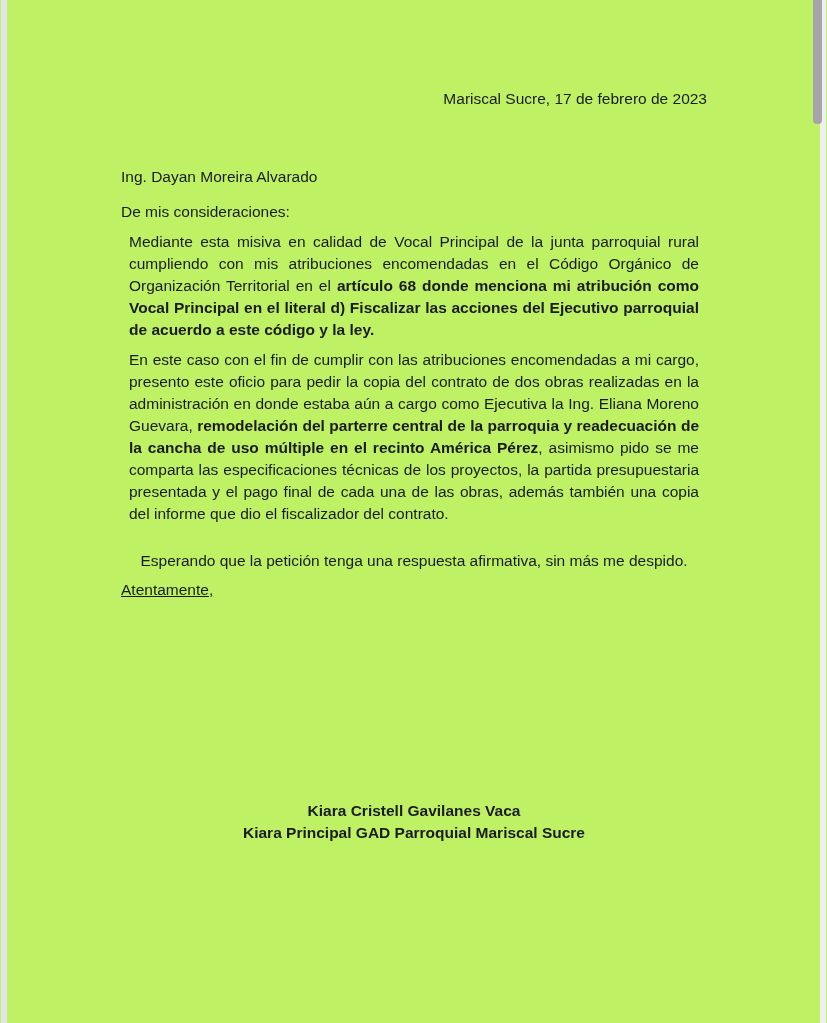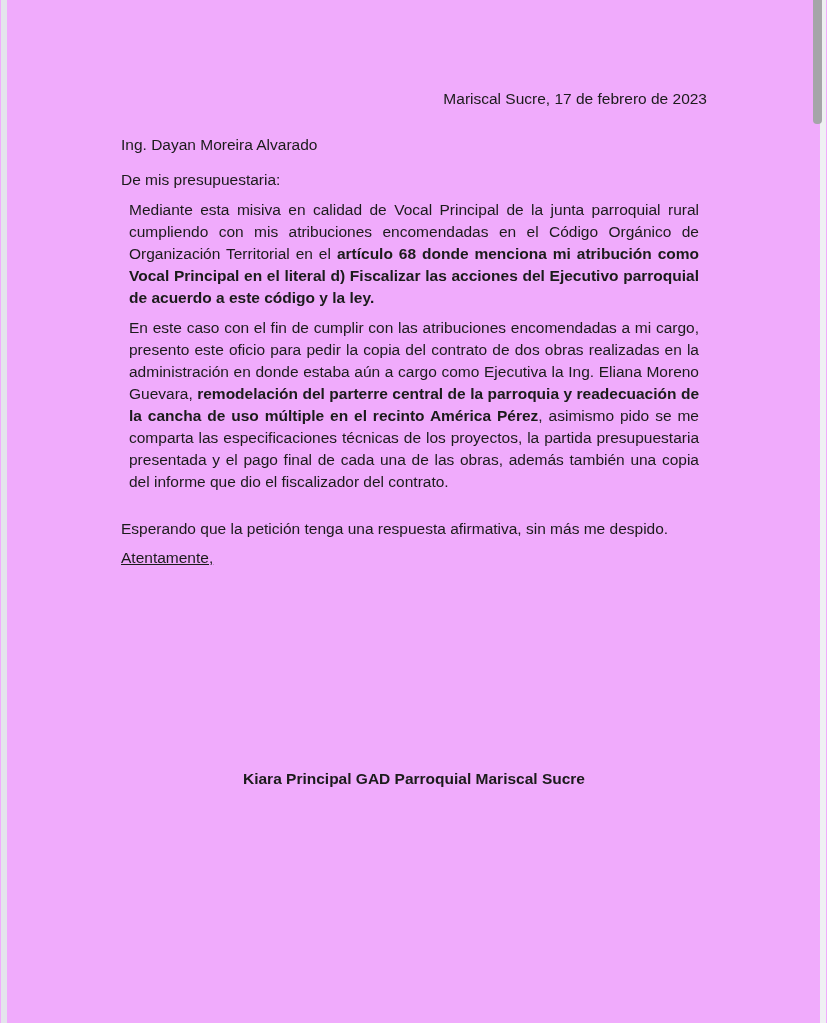--- a/index.html
+++ b/index.html
@@ -10,21 +10,21 @@
   body {
     width: 827px;
     height: 1023px;
     position: relative;
     overflow: hidden;
     font-family: "Liberation Sans", "DejaVu Sans", sans-serif;
   }
   .viewport {
     position: absolute;
     inset: 0;
-    background: #f0abfc;
+    background: #bef264;
   }
   
   .page-edge-left {
     position: absolute;
     left: 1px;
     top: 0;
     width: 6px;
     height: 100%;
     background: var(--left-edge, #e4e4ec);
   }
@@ -53,29 +53,29 @@
     top: 0;
     width: 586px;
     color: var(--ink, #1b1b1b);
     font-size: 15.5px;
     line-height: 22px;
   }
   .dateline {
     margin-top: 88px;
     text-align: right;
   }
-  .recipient { margin-top: 24px; }
+  .recipient { margin-top: 56px; }
   .salutation { margin-top: 13px; }
   p.para {
     margin: 8px;
     text-align: justify;
   }
   .para-1 { margin-top: 18px; }
   .para-2 { margin-top: 7px; }
-  .closing { margin-top: 25px; }
+  .closing { margin-top: 25px; text-align: center; }
   .valediction { margin-top: 7px; text-decoration: underline; }
   .signature {
     margin-top: 199px;
     text-align: center;
     font-weight: bold;
   }
   .b { font-weight: bold; }
 </style>
 </head>
 <body>
@@ -87,28 +87,29 @@
   <div class="scroll-thumb"></div>
 
   <div class="page">
 
     <div class="dateline">Mariscal Sucre, 17 de febrero de 2023</div>
 
     <div class="recipient">
       <div>Ing. Dayan Moreira Alvarado</div>
     </div>
 
-    <div class="salutation">De mis presupuestaria:</div>
+    <div class="salutation">De mis consideraciones:</div>
 
     <p class="para para-1"><span>Mediante esta misiva en calidad de Vocal Principal de la junta parroquial rural cumpliendo con mis atribuciones encomendadas en el Código Orgánico de Organización Territorial en el </span><span class="b">artículo 68 donde menciona mi atribución como Vocal Principal en el literal d) Fiscalizar las acciones del Ejecutivo parroquial de acuerdo a este código y la ley.</span></p>
 
     <p class="para para-2"><span>En este caso con el fin de cumplir con las atribuciones encomendadas a mi cargo, presento este oficio para pedir la copia del contrato de dos obras realizadas en la administración en donde estaba aún a cargo como Ejecutiva la Ing. Eliana Moreno Guevara, </span><span class="b">remodelación del parterre central de la parroquia y readecuación de la cancha de uso múltiple en el recinto América Pérez</span><span>, asimismo pido se me comparta las especificaciones técnicas de los proyectos, la partida presupuestaria presentada y el pago final de cada una de las obras, además también una copia del informe que dio el fiscalizador del contrato.</span></p>
 
     <div class="closing">Esperando que la petición tenga una respuesta afirmativa, sin más me despido.</div>
 
     <div class="valediction">Atentamente,</div>
 
     <div class="signature">
+      <div>Kiara Cristell Gavilanes Vaca</div>
       <div>Kiara Principal GAD Parroquial Mariscal Sucre</div>
     </div>
 
   </div>
 </div>
 
 </body></html>

